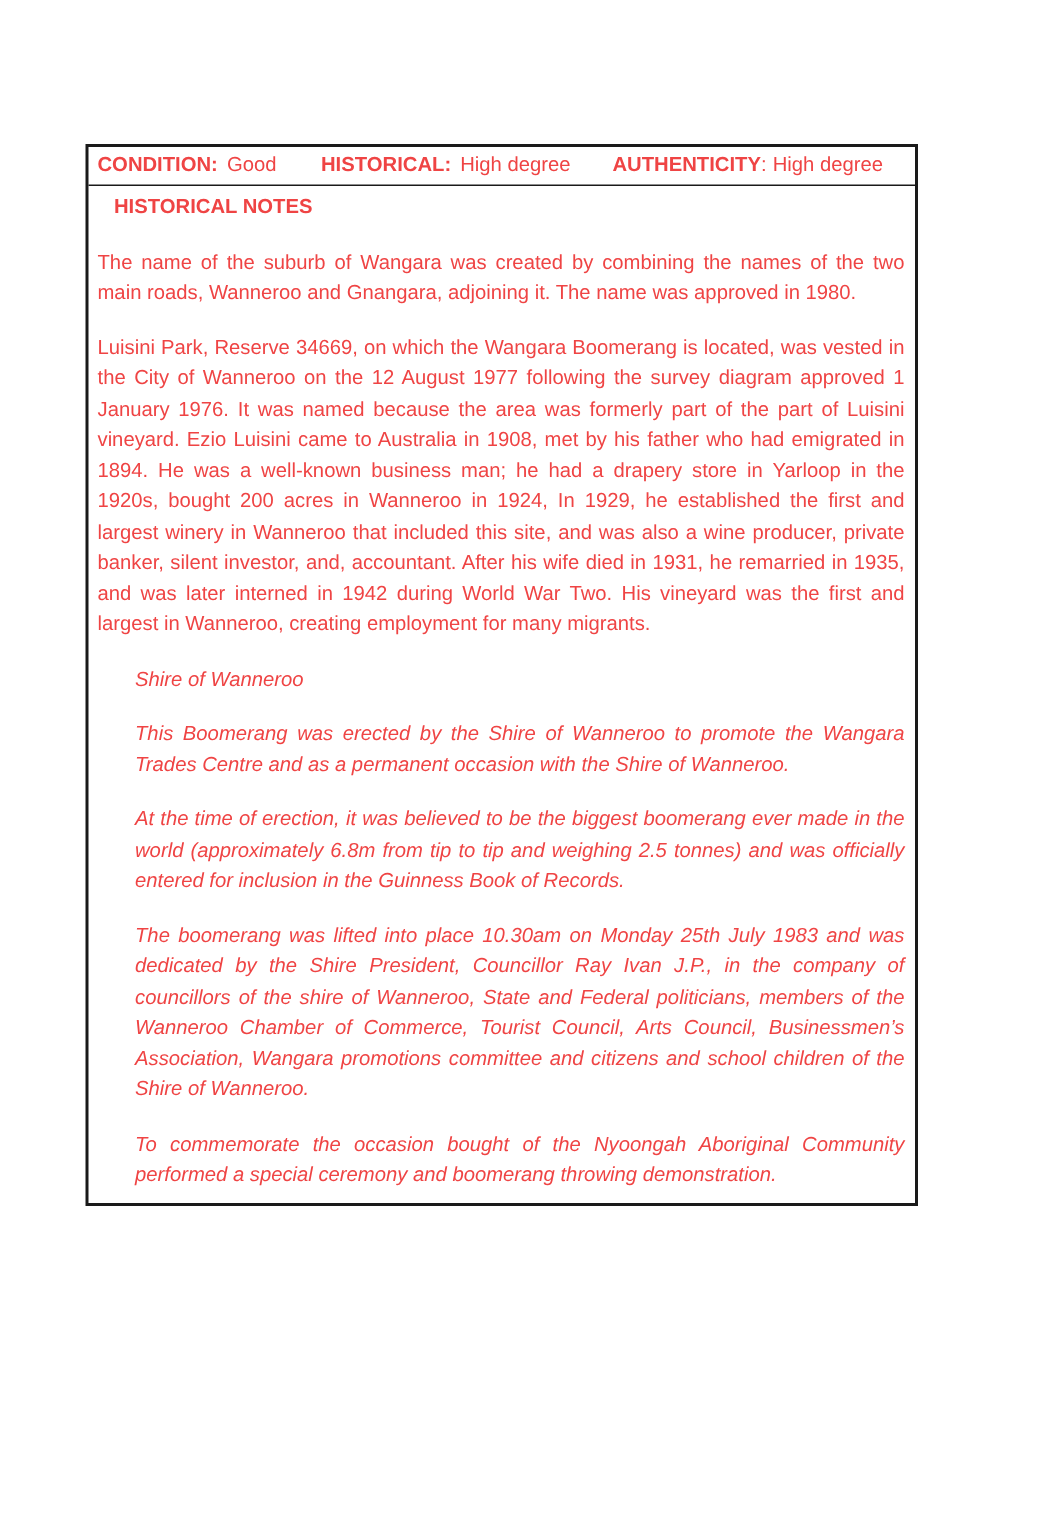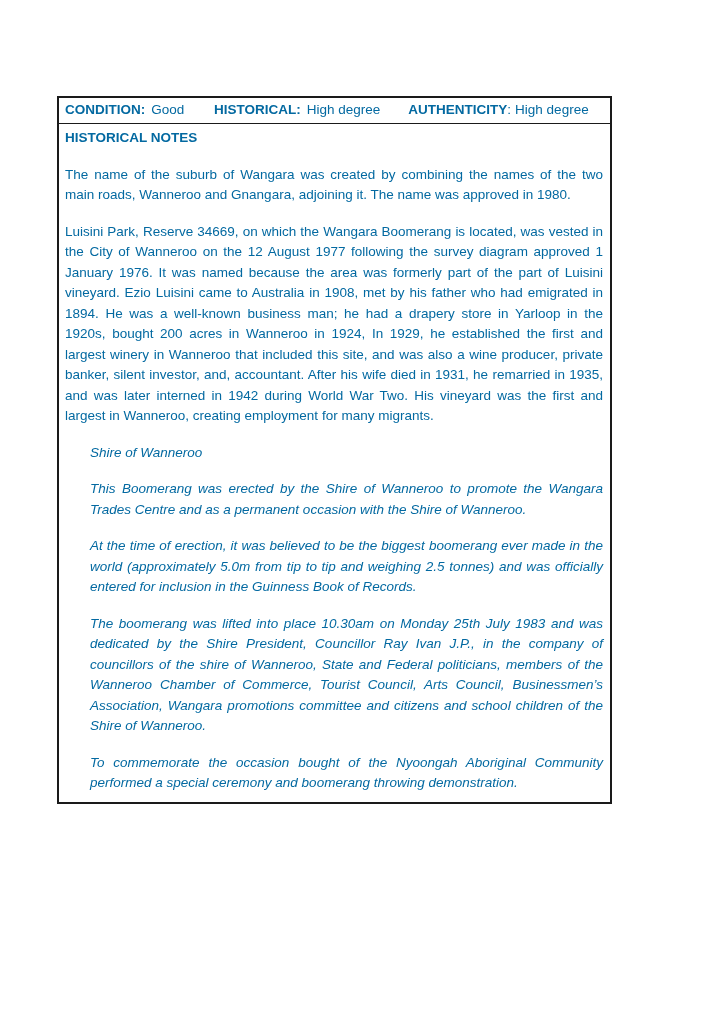--- a/index.html
+++ b/index.html
@@ -6,21 +6,21 @@
     margin: 0;
     padding: 0;
     background: #ffffff;
   }
   .page {
     position: relative;
     width: 705px;
     height: 1023px;
     background: #ffffff;
     font-family: "Liberation Sans", sans-serif;
-    color: #0369a1;
+    color: #ef4444;
     overflow: hidden;
   }
   .doc-table {
     position: absolute;
     left: 57px;
     top: 96px;
     width: 555px;
     border: 2px solid #1a1a1a;
     box-sizing: border-box;
     background: #ffffff;
@@ -41,21 +41,21 @@
   .status-label { font-weight: bold; }
   .status-value { margin-left: 6px; }
   .seg-authenticity .status-value { margin-left: 4px; }
   .notes-cell {
     padding: 4px 7px 8px 6px;
     font-size: 13.5px;
     line-height: 20.5px;
   }
   .notes-heading {
     font-weight: bold;
-    margin: 0 0 6px 0;
+    margin: 0 0 6px 11px;
   }
   .para {
     margin: 16px 0 6px 0;
     text-align: justify;
   }
   .quote-block {
     margin-left: 25px;
   }
   .quote-block .para {
     font-style: italic;
@@ -82,20 +82,20 @@
 
     <div class="notes-cell">
       <div class="notes-heading">HISTORICAL NOTES</div>
 
       <p class="para">The name of the suburb of Wangara was created by combining the names of the two main roads, Wanneroo and Gnangara, adjoining it. The name was approved in 1980.</p>
       <p class="para">Luisini Park, Reserve 34669, on which the Wangara Boomerang is located, was vested in the City of Wanneroo on the 12 August 1977 following the survey diagram approved 1 January 1976. It was named because the area was formerly part of the part of Luisini vineyard. Ezio Luisini came to Australia in 1908, met by his father who had emigrated in 1894. He was a well-known business man; he had a drapery store in Yarloop in the 1920s, bought 200 acres in Wanneroo in 1924,  In 1929, he established the first and largest winery in Wanneroo that included this site, and was also a wine producer, private banker, silent investor, and, accountant. After his wife died in 1931, he remarried in 1935, and was later interned in 1942 during World War Two. His vineyard was the first and largest in Wanneroo, creating employment for many migrants.</p>
 
       <div class="quote-block">
         <p class="para">Shire of Wanneroo</p>
         <p class="para">This Boomerang was erected by the Shire of Wanneroo to promote the Wangara Trades Centre and as a permanent occasion with the Shire of Wanneroo.</p>
-        <p class="para">At the time of erection, it was believed to be the biggest boomerang ever made in the world (approximately 5.0m from tip to tip and weighing 2.5 tonnes) and was officially entered for inclusion in the Guinness Book of Records.</p>
+        <p class="para">At the time of erection, it was believed to be the biggest boomerang ever made in the world (approximately 6.8m from tip to tip and weighing 2.5 tonnes) and was officially entered for inclusion in the Guinness Book of Records.</p>
         <p class="para">The boomerang was lifted into place 10.30am on Monday 25th July 1983 and was dedicated by the Shire President, Councillor Ray Ivan J.P., in the company of councillors of the shire of Wanneroo, State and Federal politicians, members of the Wanneroo Chamber of Commerce, Tourist Council, Arts Council, Businessmen’s Association, Wangara promotions committee and citizens and school children of the Shire of Wanneroo.</p>
         <p class="para">To commemorate the occasion bought of the Nyoongah Aboriginal Community performed a special ceremony and boomerang throwing demonstration.</p>
       </div>
     </div>
 
   </div>
 </div>
 
 </body></html>

